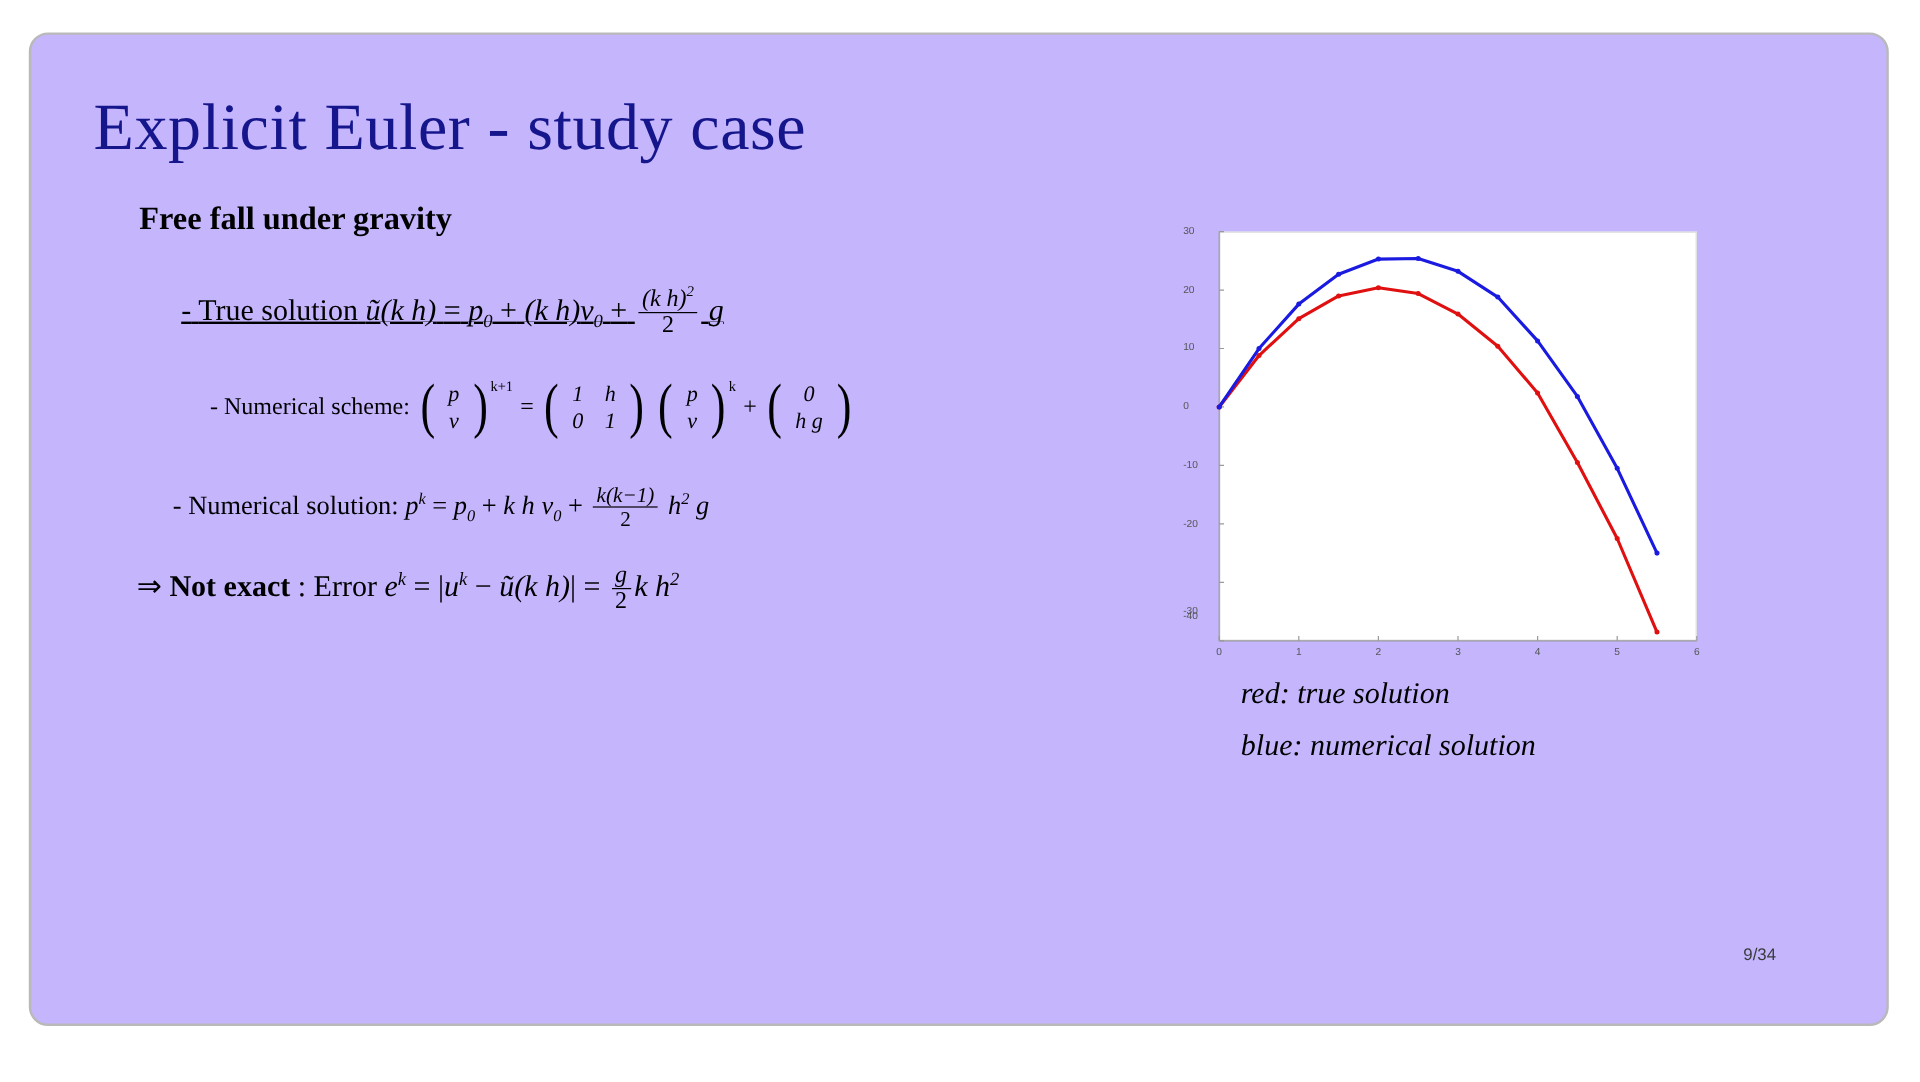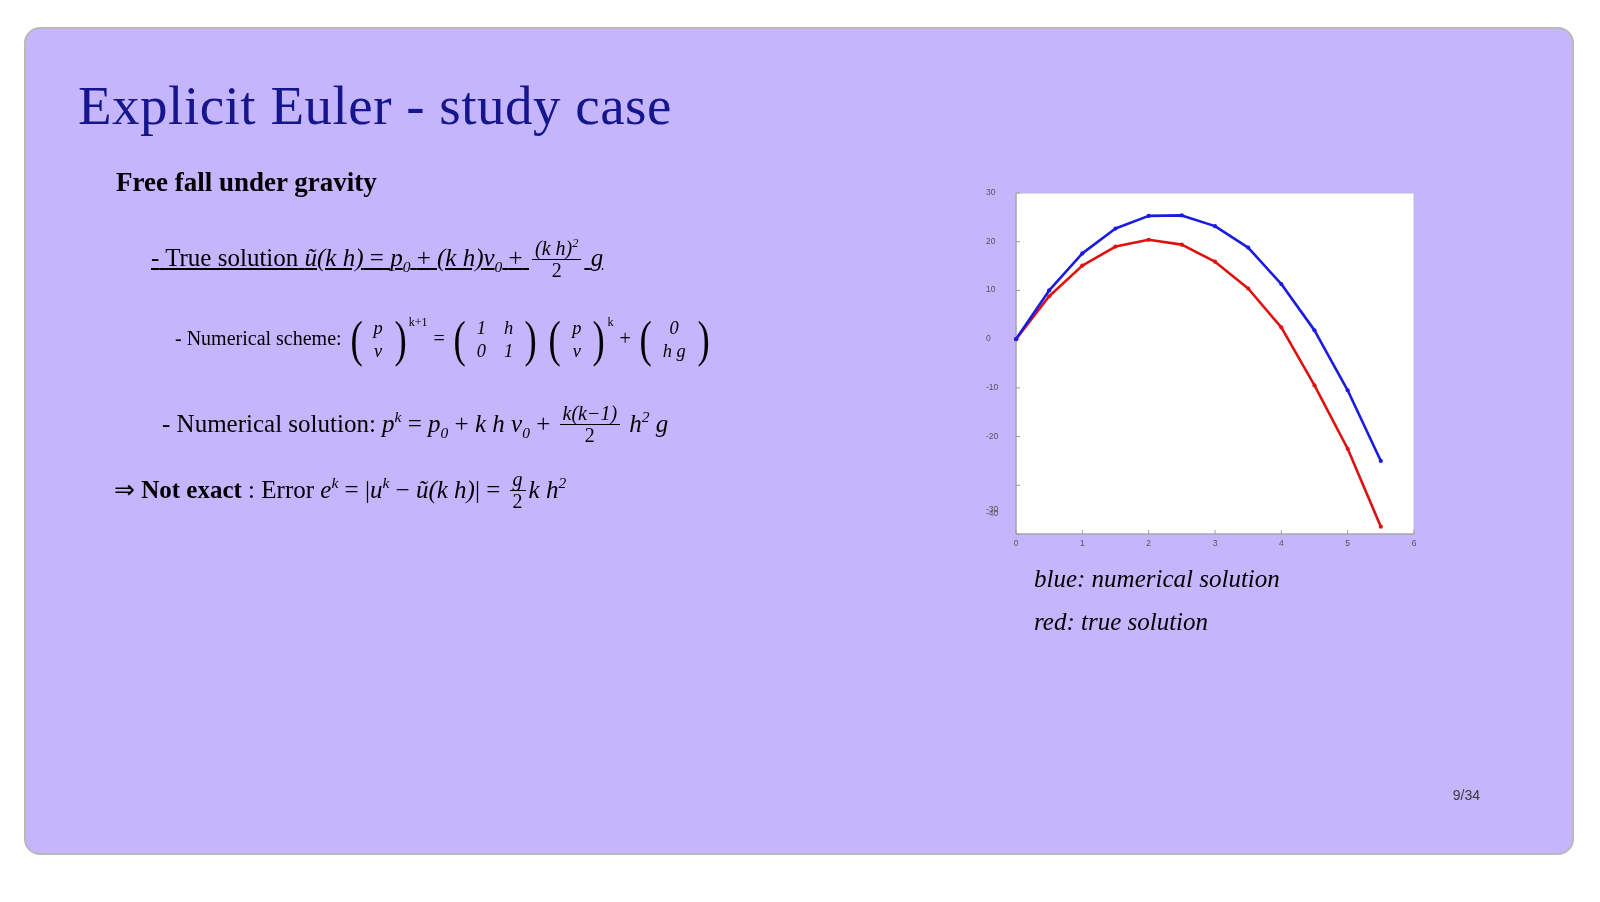--- a/index.html
+++ b/index.html
@@ -52,21 +52,21 @@
 
   .bullet-line {
     position: absolute;
     font-family: "Liberation Serif", serif;
     color: #000000;
     white-space: nowrap;
   }
 
   #bullet-1 { left: 125px; top: 208px; font-size: 25px; text-decoration: underline; }
   #bullet-2 { left: 125px; top: 288px; font-size: 20px; margin-left: 24px; }
-  #bullet-3 { left: 136px; top: 374px; font-size: 25px; }
+  #bullet-3 { left: 118px; top: 374px; font-size: 22px; }
   #bullet-4 { left: 88px;  top: 440px; font-size: 25px; }
 
   .lbl { font-family: "Liberation Serif", serif; }
   .mathit { font-style: italic; font-family: "Liberation Serif", serif; }
   .mathrm { font-style: normal; }
   .bold { font-weight: bold; }
 
   
   .frac {
     display: inline-block;
@@ -330,19 +330,19 @@
       <div class="xtick-label" style="left: 6px; top: 359px;">0</div>
       <div class="xtick-label" style="left: 72.3333px; top: 359px;">1</div>
       <div class="xtick-label" style="left: 138.667px; top: 359px;">2</div>
       <div class="xtick-label" style="left: 205px; top: 359px;">3</div>
       <div class="xtick-label" style="left: 271.333px; top: 359px;">4</div>
       <div class="xtick-label" style="left: 337.667px; top: 359px;">5</div>
       <div class="xtick-label" style="left: 404px; top: 359px;">6</div>
     </div>
 
   <div id="caption">
+    <div>red: true solution</div>
     <div>blue: numerical solution</div>
-    <div>red: true solution</div>
   </div>
 
   <div id="page-number">9/34</div>
 
 </div>
 
 </body></html>

